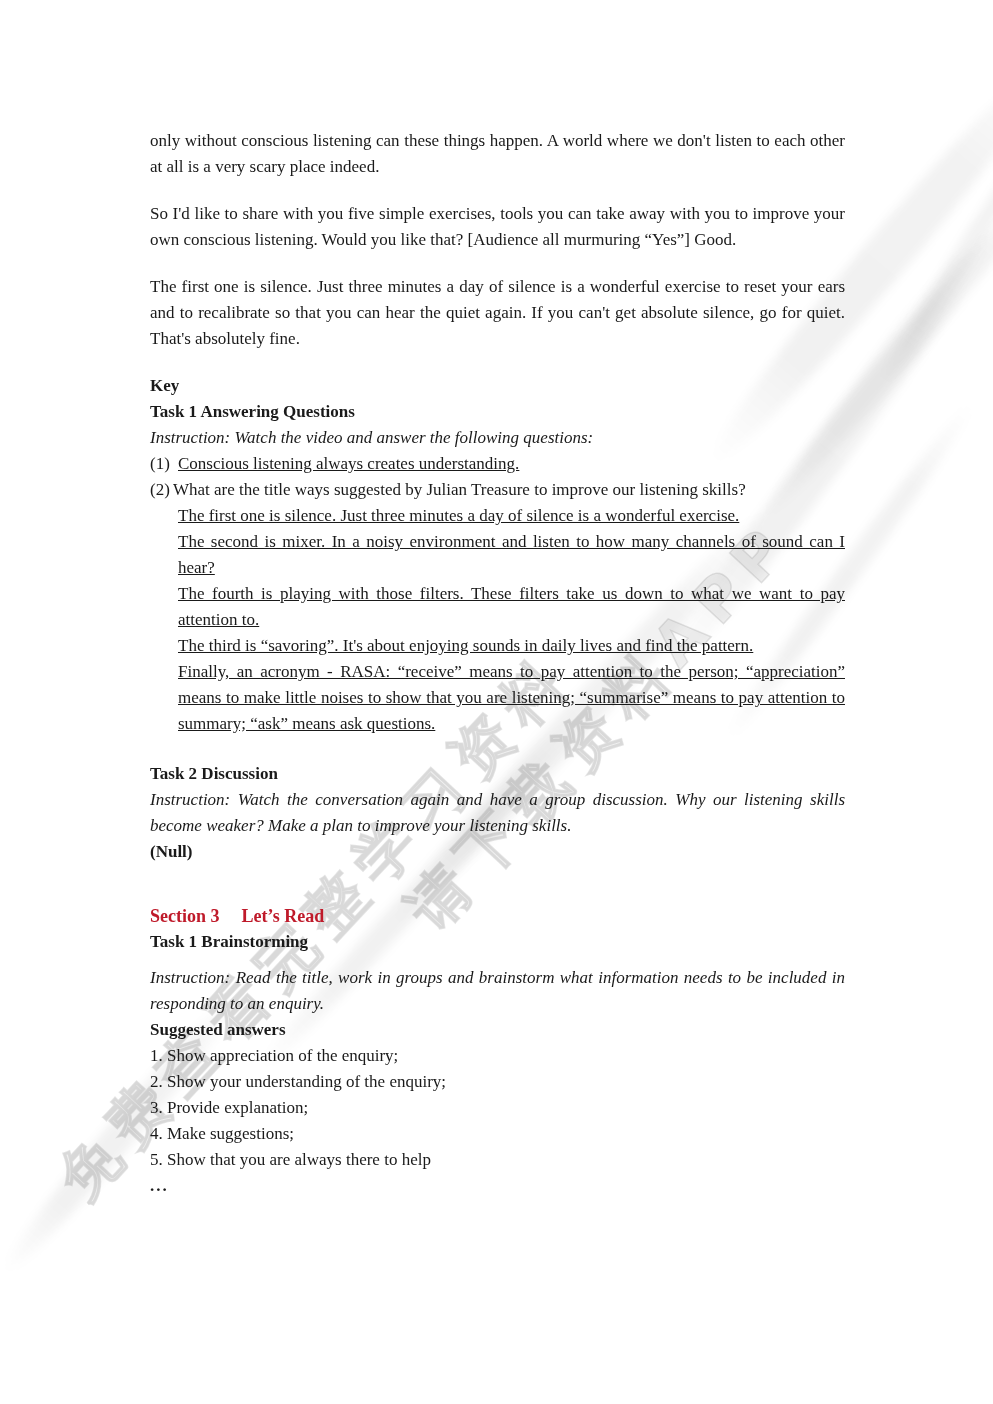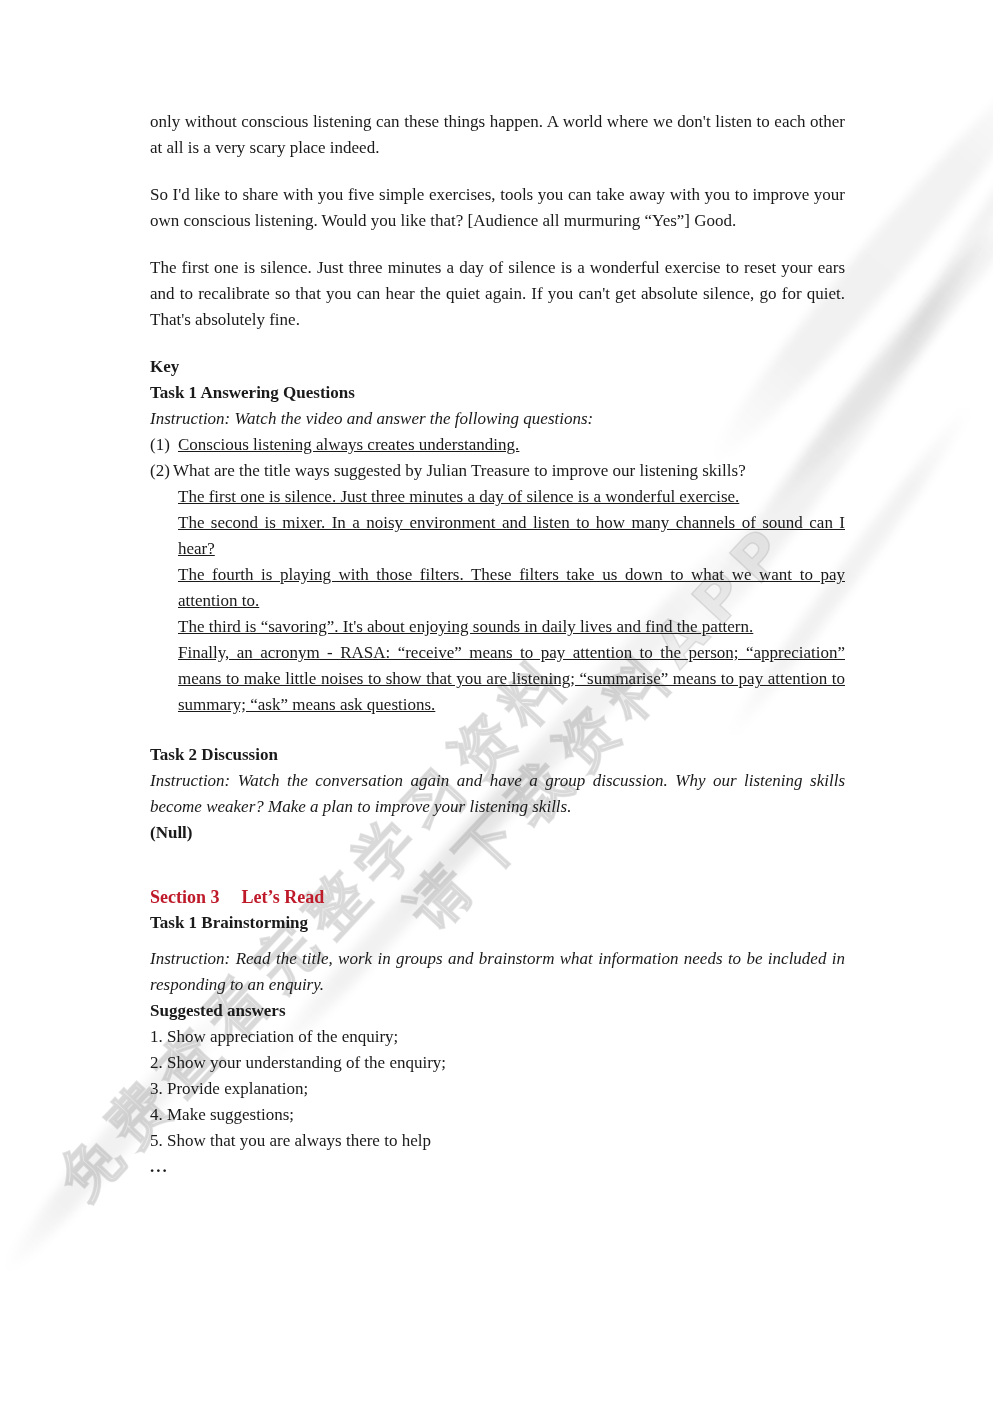--- a/index.html
+++ b/index.html
@@ -39,21 +39,21 @@
     color:rgba(130,130,130,0.13);
     -webkit-text-stroke:1.5px rgba(130,130,130,0.20);
     transform:rotate(-47deg);
     transform-origin:0 50%;
   }
   .wm1 { left:70px;  top:1150px; }
   .wm2 { left:420px; top:880px; }
   
   .content {
     position:absolute; z-index:1;
-    left:150px; top:109px; width:695px;
+    left:150px; top:128px; width:695px;
     font-size:17px; line-height:26px;
     text-align:justify;
   }
   .content p { margin:0; }
   .par { margin-bottom:21px !important; }
   .bold { font-weight:bold; }
   .italic { font-style:italic; }
   .q-line { position:relative; padding-left:23px; }
   .q-num  { position:absolute; left:0; top:0; }
   .ans    { margin-left:28px !important;text-decoration:underline; }

